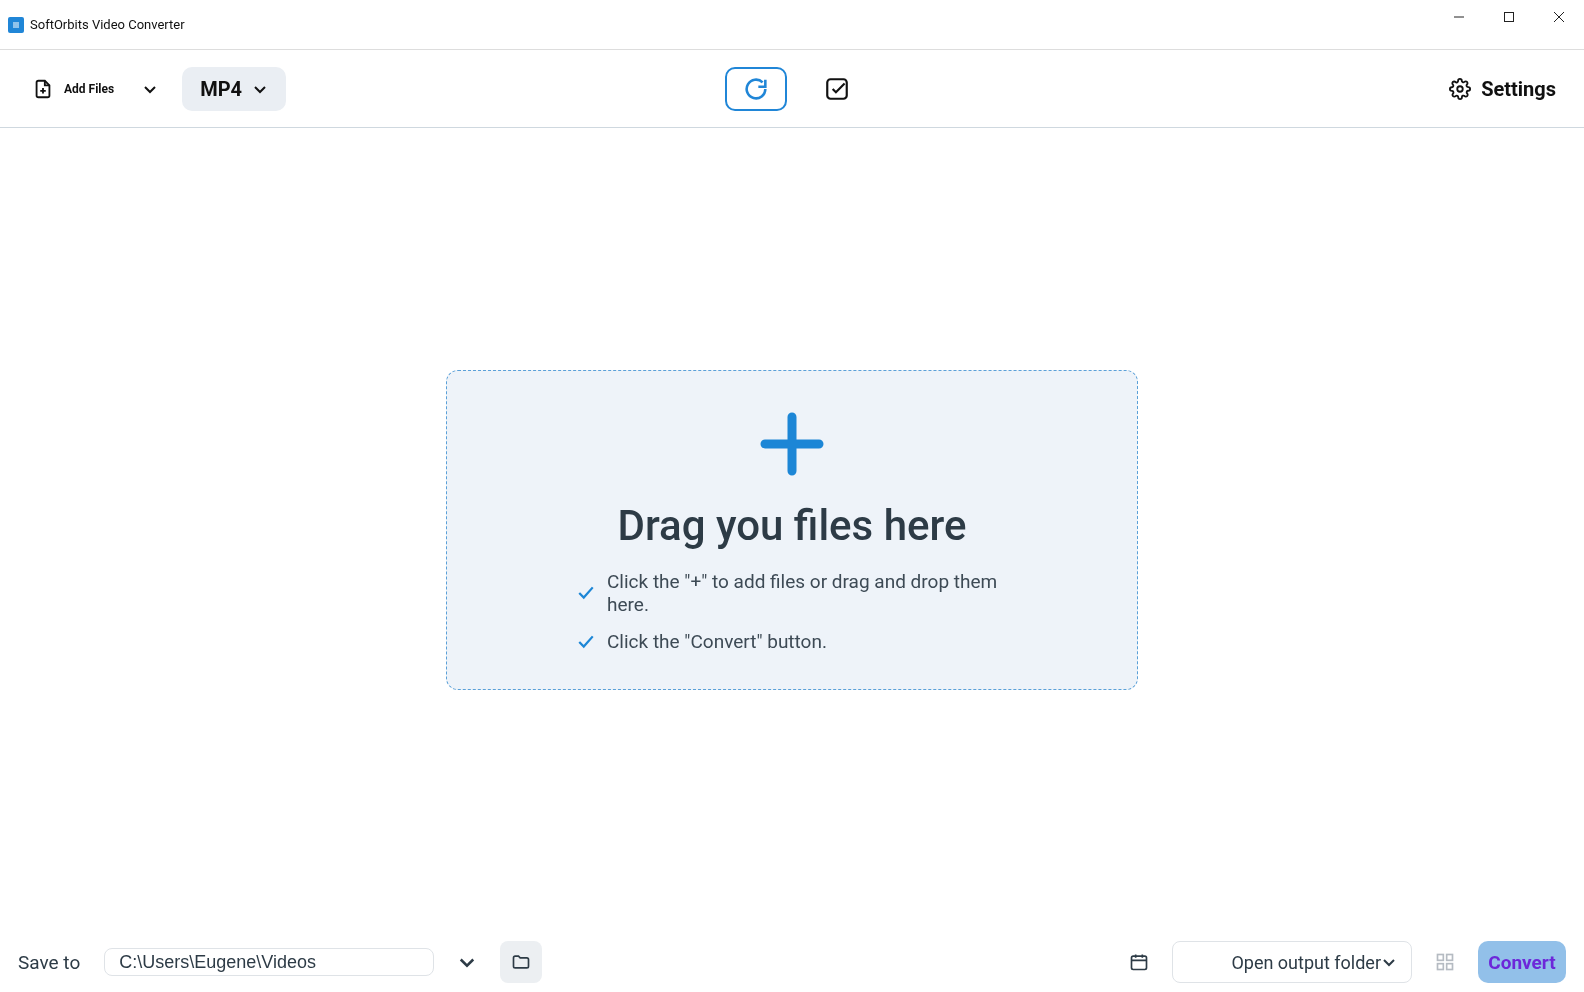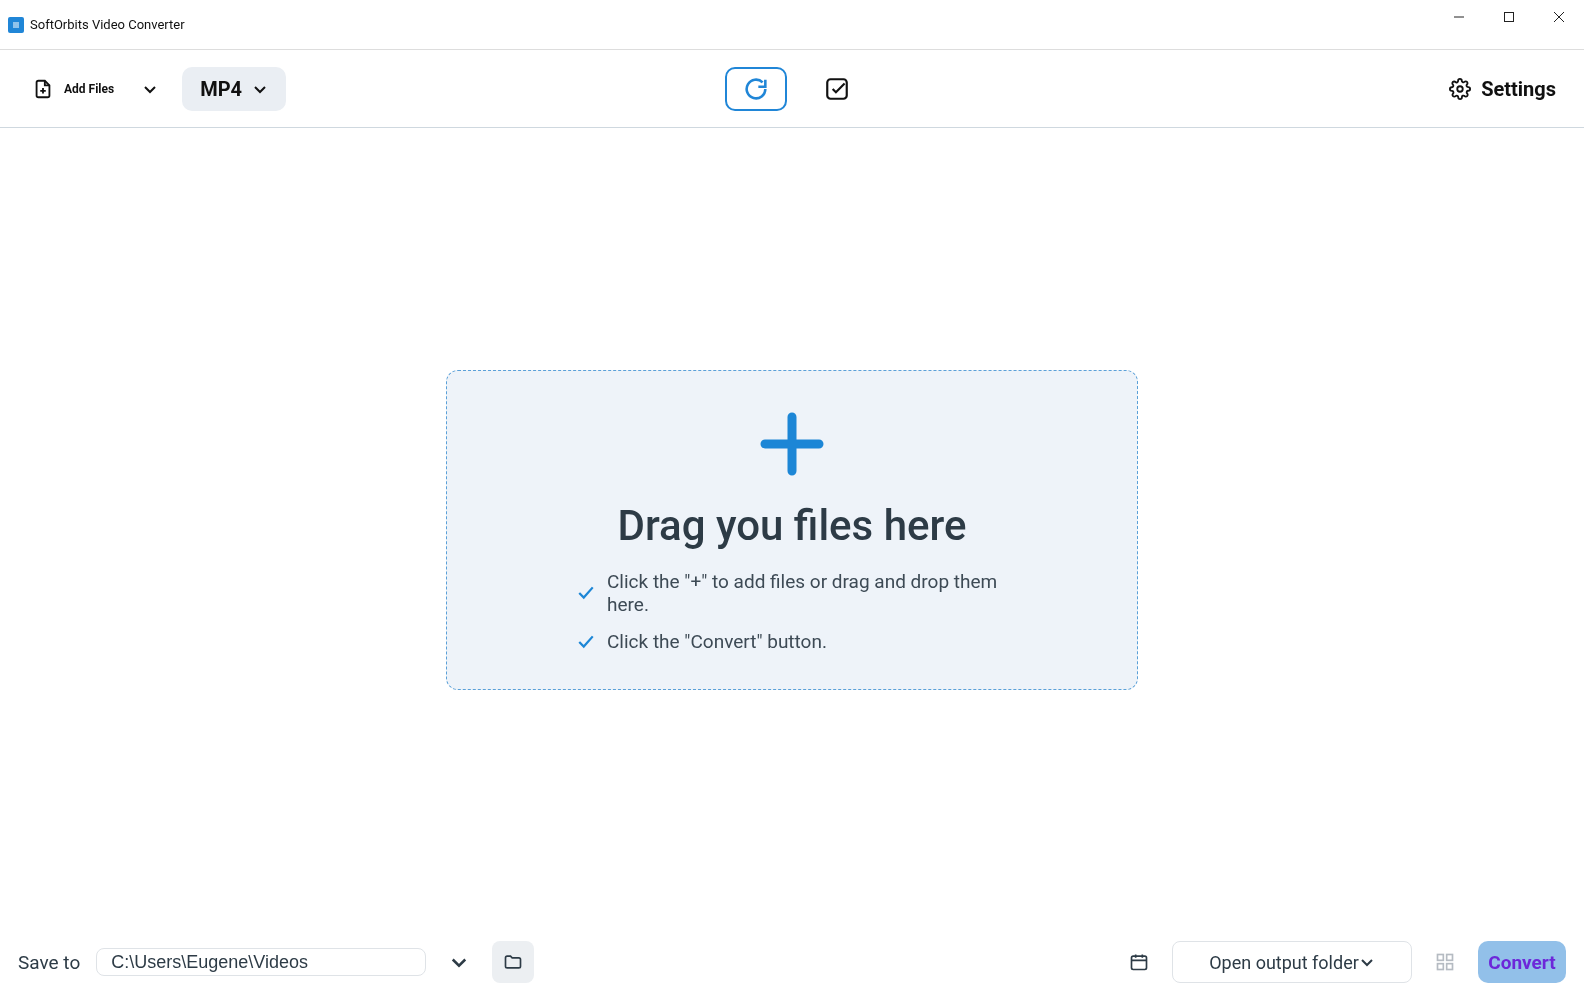--- a/index.html
+++ b/index.html
@@ -182,21 +182,21 @@
 .tip svg { width: 18px; height: 18px; flex-shrink: 0; }
 
 .bottombar {
   height: 60px;
   display: flex;
   align-items: center;
   padding: 0 18px;
   gap: 12px;
   border-top: 0;
 }
-.saveto-label { font-size: 19px; color: #2d3b46; margin-right: 4px; }
+.saveto-label { font-size: 19px; color: #2d3b46; margin-right: 12px; }
 .path-input {
   width: 330px;
   height: 28px;
   border: 1px solid #dfe3e7;
   border-radius: 8px;
   padding: 0 14px;
   font-size: 18px;
   color: #2d3b46;
   background: #fff;
 }
@@ -212,21 +212,21 @@
 .open-output {
   width: 240px;
   height: 42px;
   border: 1px solid #dfe3e7;
   border-radius: 8px;
   padding: 0 14px;
   font-size: 18px;
   color: #2d3b46;
   display: flex;
   align-items: center;
-  justify-content: center;
+  justify-content: flex-end;
   cursor: pointer;
   background: #fff;
 }
 .grid-btn svg { stroke: #b5bbc2; }
 .convert-btn {
   width: 88px;
   height: 42px;
   background: #92c0e9;
   color: #6d28d9;
   font-size: 19px;

